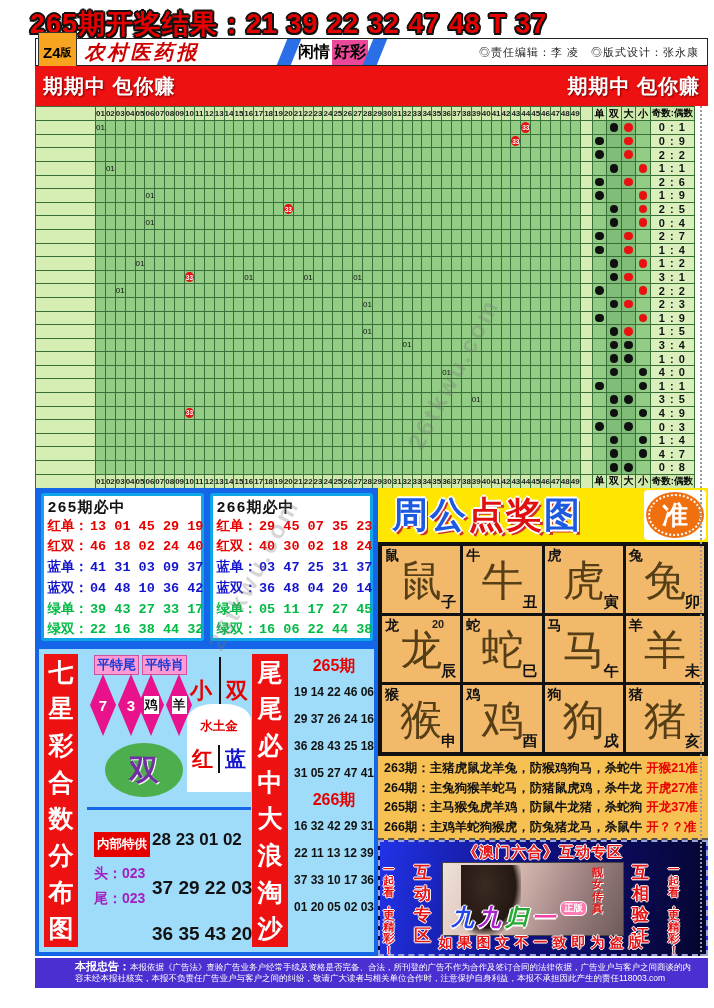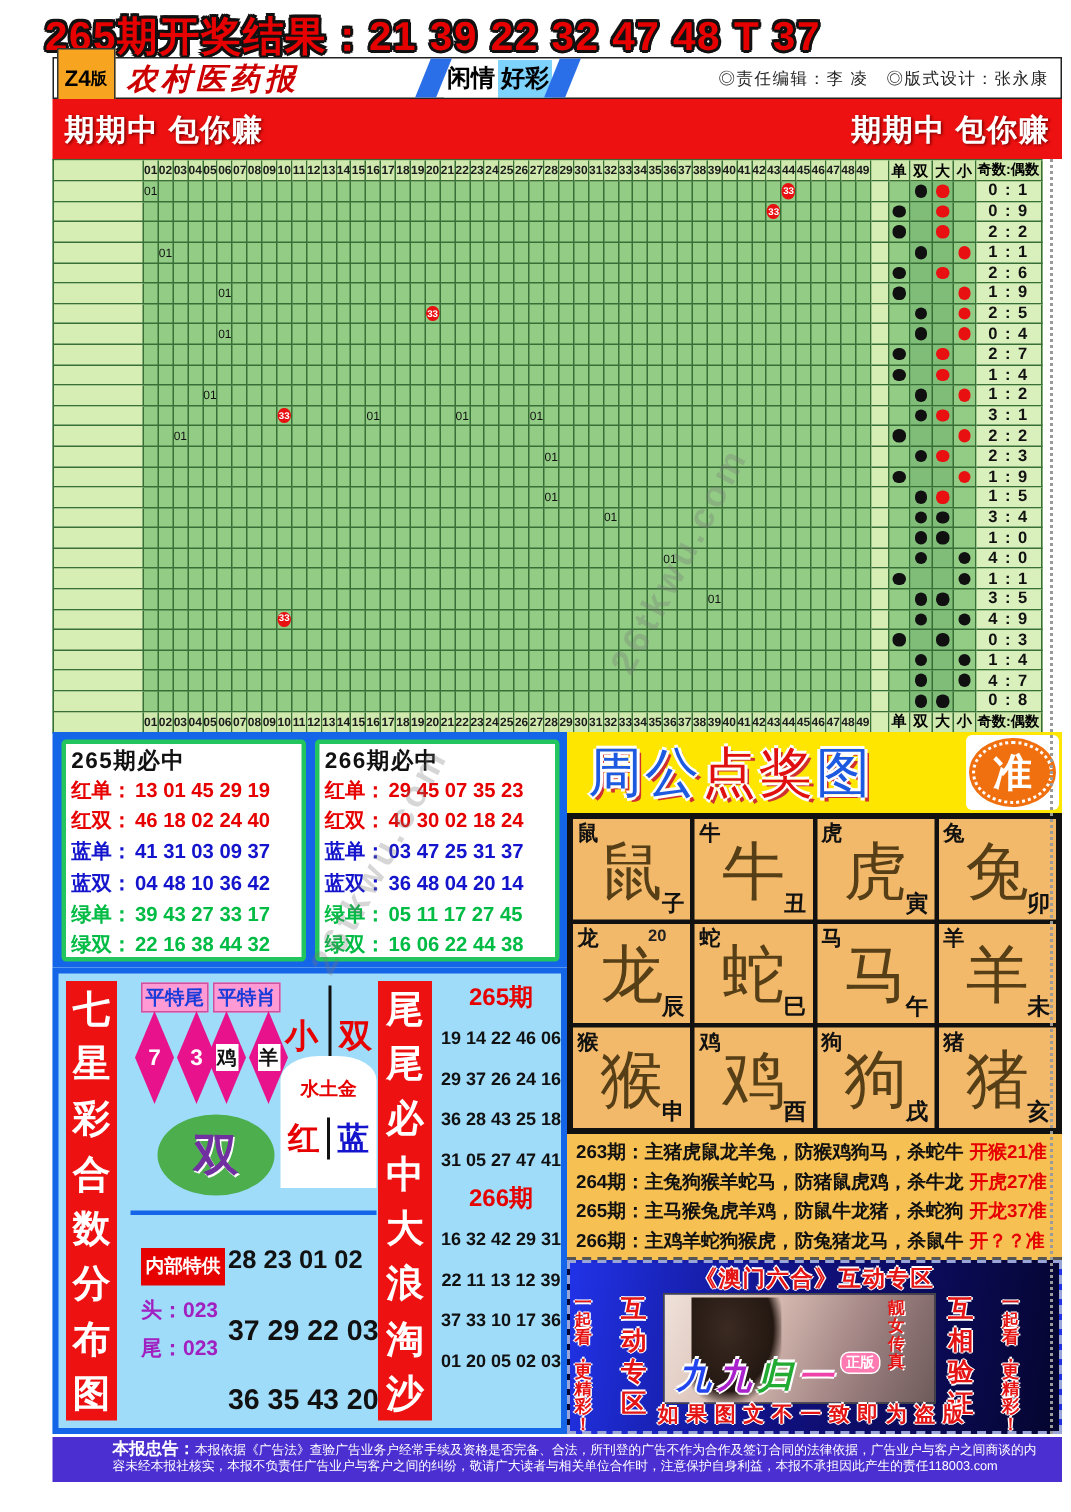--- a/index.html
+++ b/index.html
@@ -12,21 +12,21 @@
     text-shadow:2px 0 #111,-2px 0 #111,0 2px #111,0 -2px #111,1.5px 1.5px #111,-1.5px 1.5px #111,1.5px -1.5px #111,-1.5px -1.5px #111;}
 
   
   .masthead{left:35px;top:38px;width:673px;height:28px;background:#fff;border:1px solid #222;display:flex;align-items:center;}
   .z4{background:#f7a520;border:1px solid #333;height:40px;margin-left:2px;padding:0 4px;font-weight:900;font-size:15px;display:flex;align-items:center;}
   .z4 i{font-style:normal;font-size:11px;font-weight:700;}
   .paper{color:#cc0000;font-family:"DejaVu Serif",serif;font-style:italic;font-weight:900;font-size:20px;letter-spacing:3px;margin-left:8px;}
   .tab{position:absolute;left:246px;top:0;height:26px;display:flex;align-items:center;}
   .tab .sl{width:14px;height:26px;background:#2a6fe8;transform:skewX(-22deg);}
   .tab .ta{font-size:16px;font-weight:700;padding:2px 2px;background:#fff;}
-  .tab .tb{font-size:16px;font-weight:700;padding:2px 2px;background:#7dd3fc;}
+  .tab .tb{font-size:16px;font-weight:700;padding:2px 2px;background:#ec4899;}
   .credits{position:absolute;right:8px;font-size:11px;color:#222;letter-spacing:1px;}
 
   
   .banner{left:35px;top:66px;width:673px;height:40px;background:#ee1111;display:flex;align-items:center;justify-content:space-between;padding:0 8px;}
   .slogan{color:#fff;font-size:20px;font-weight:900;letter-spacing:1px;text-shadow:1px 1px 2px #7a0000;}
   .banner-title{color:#1d50e0;font-size:34px;font-weight:900;letter-spacing:2px;
     text-shadow:2px 0 #fff,-2px 0 #fff,0 2px #fff,0 -2px #fff,2px 2px #fff,-2px 2px #fff,2px -2px #fff,-2px -2px #fff;}
 
   
   #trend-grid{left:35px;top:106px;width:660px;border-top:1px solid #376f37;border-left:1px solid #376f37;background:#93cc85;}
@@ -45,32 +45,32 @@
   .m01{font-style:normal;font-size:8px;color:#111;}
   .m33{font-style:normal;width:10.5px;height:10.5px;border-radius:50%;background:#e81010;color:#fff;font-size:6.5px;font-weight:700;display:flex;align-items:center;justify-content:center;z-index:2;}
   .dot{width:8.5px;height:8.5px;border-radius:50%;display:block;}
   .dot.b{background:#101010;}
   .dot.r{background:#e81010;}
   .ratio{font-size:11px;font-weight:700;color:#111;letter-spacing:1px;}
 
   
   .pred-strip{left:35px;top:488px;width:343px;height:157px;background:#1565e8;display:flex;align-items:center;justify-content:center;}
   #pred-boxes{display:flex;gap:6px;}
-  .pbox{width:163px;height:148px;background:#fff;border:3px solid #22c55e;border-radius:3px;padding:2px 4px;}
+  .pbox{width:163px;height:148px;background:#fff;border:3px solid #0ea5e9;border-radius:3px;padding:2px 4px;font-family:Liberation Mono, monospace;}
   .ptitle{font-size:15px;font-weight:900;color:#111;letter-spacing:1px;}
   .prow{display:flex;font-weight:900;font-size:13.5px;line-height:20.8px;white-space:nowrap;}
   .prow .plab{margin-right:2px;}
   .prow.red{color:#e60000;}
   .prow.blue{color:#1414cc;}
   .prow.green{color:#00bb44;}
 
   
   .zg-panel{left:378px;top:488px;width:330px;height:352px;}
   .zg-header{position:absolute;left:0;top:0;width:330px;height:54px;background:#ffe600;display:flex;align-items:center;}
-  .zg-title{margin-left:14px;font-size:36px;font-weight:400;letter-spacing:2px;white-space:nowrap;text-align:right;}
+  .zg-title{margin-left:14px;font-size:36px;font-weight:700;letter-spacing:2px;white-space:nowrap;text-align:right;}
   .zg-title span{text-shadow:2px 0 #fff,-2px 0 #fff,0 2px #fff,0 -2px #fff,3px 3px 0 #d03030;}
   .zg-title .blue{color:#1e5ae0;}
   .zg-title .red{color:#e01010;}
   .zhun-badge{position:absolute;right:2px;top:2px;width:62px;height:50px;background:#fff;border-radius:4px;display:flex;align-items:center;justify-content:center;}
   .zhun-oval{width:54px;height:42px;background:#f07010;border-radius:50%;border:2px dotted #fff;box-shadow:0 0 0 2px #f07010;color:#fff;font-size:26px;font-weight:900;display:flex;align-items:center;justify-content:center;}
   #zodiac{position:absolute;left:0;top:54px;width:330px;height:214px;background:#111;padding:4px;display:grid;grid-template-columns:repeat(4,1fr);grid-template-rows:repeat(3,1fr);gap:3px;}
   .zcell{background:#f2b96a;position:relative;overflow:hidden;}
   .zname{position:absolute;left:3px;top:1px;font-size:14px;font-weight:900;color:#111;font-family:"DejaVu Serif",serif;}
   .zart{position:absolute;left:50%;top:52%;transform:translate(-50%,-50%);font-size:42px;font-family:"DejaVu Serif",serif;color:#3b2a08;opacity:.85;}
   .zbranch{position:absolute;right:4px;bottom:1px;font-size:15px;font-weight:700;color:#111;font-family:"DejaVu Serif",serif;}

